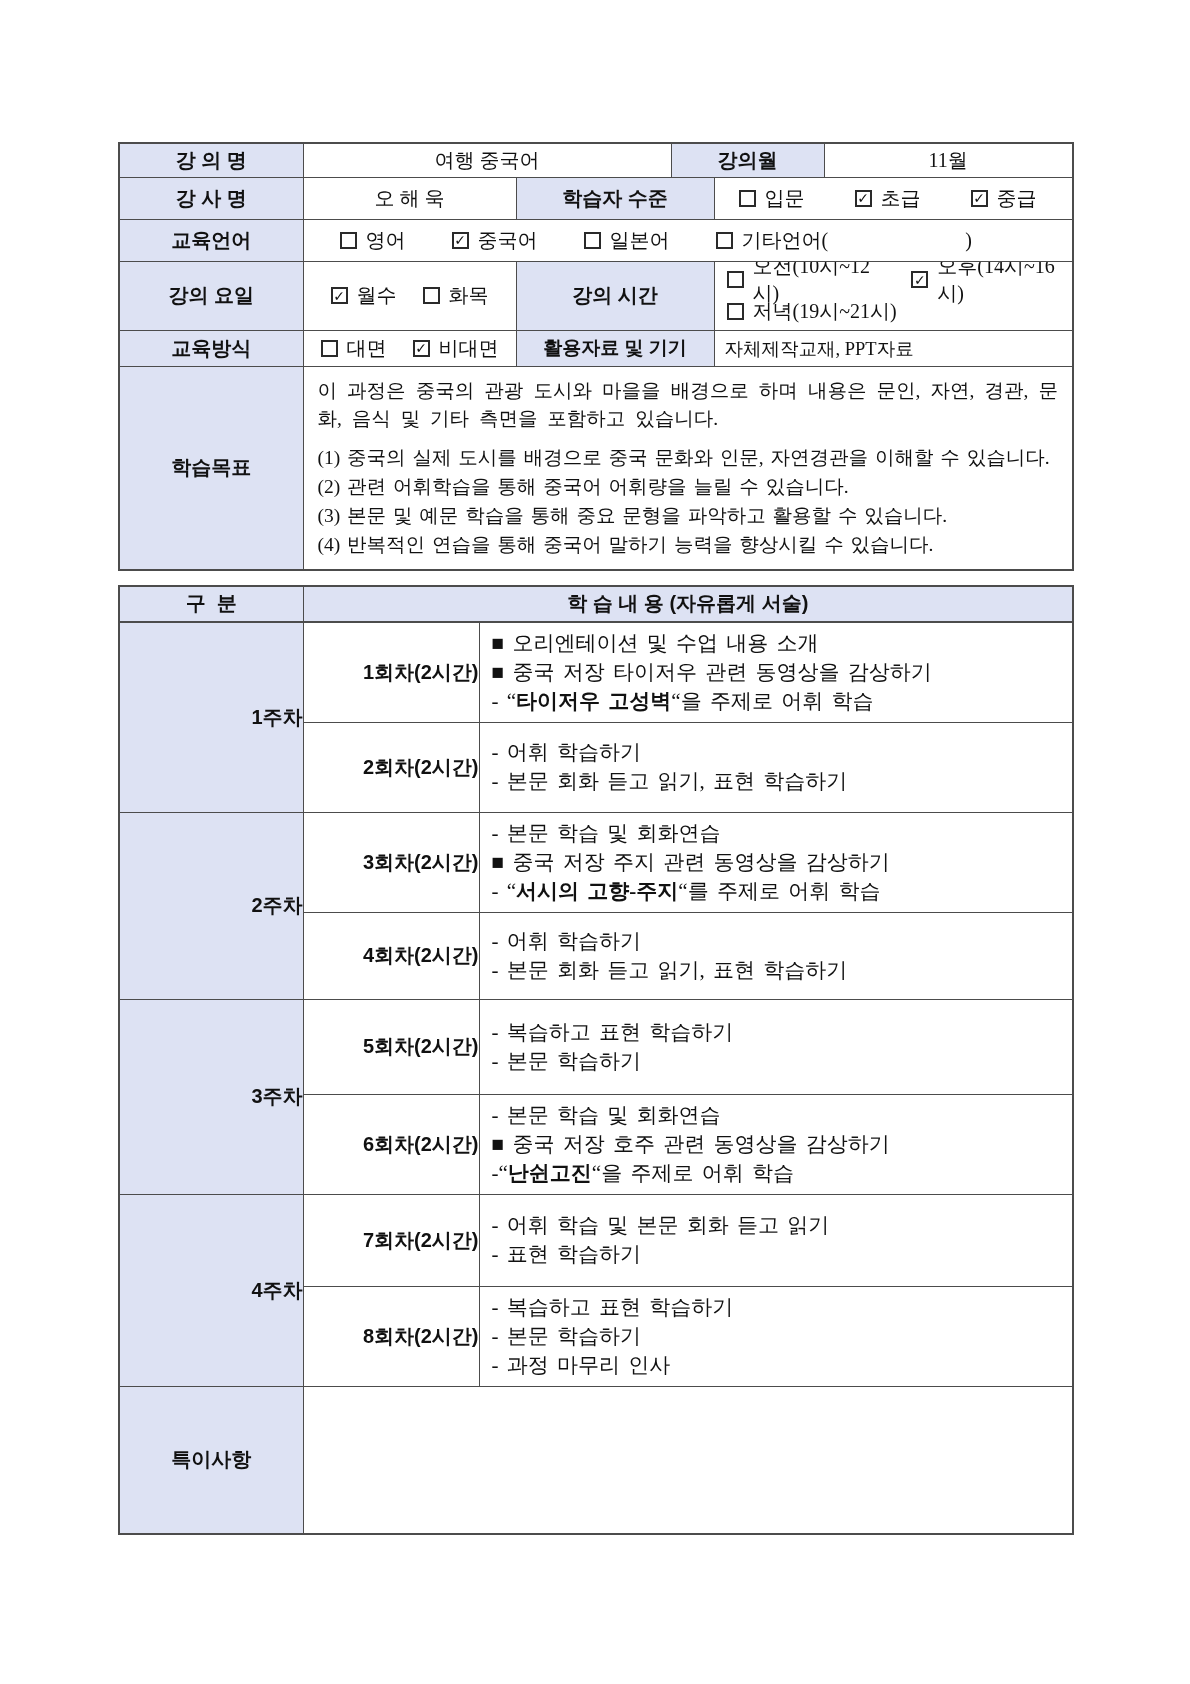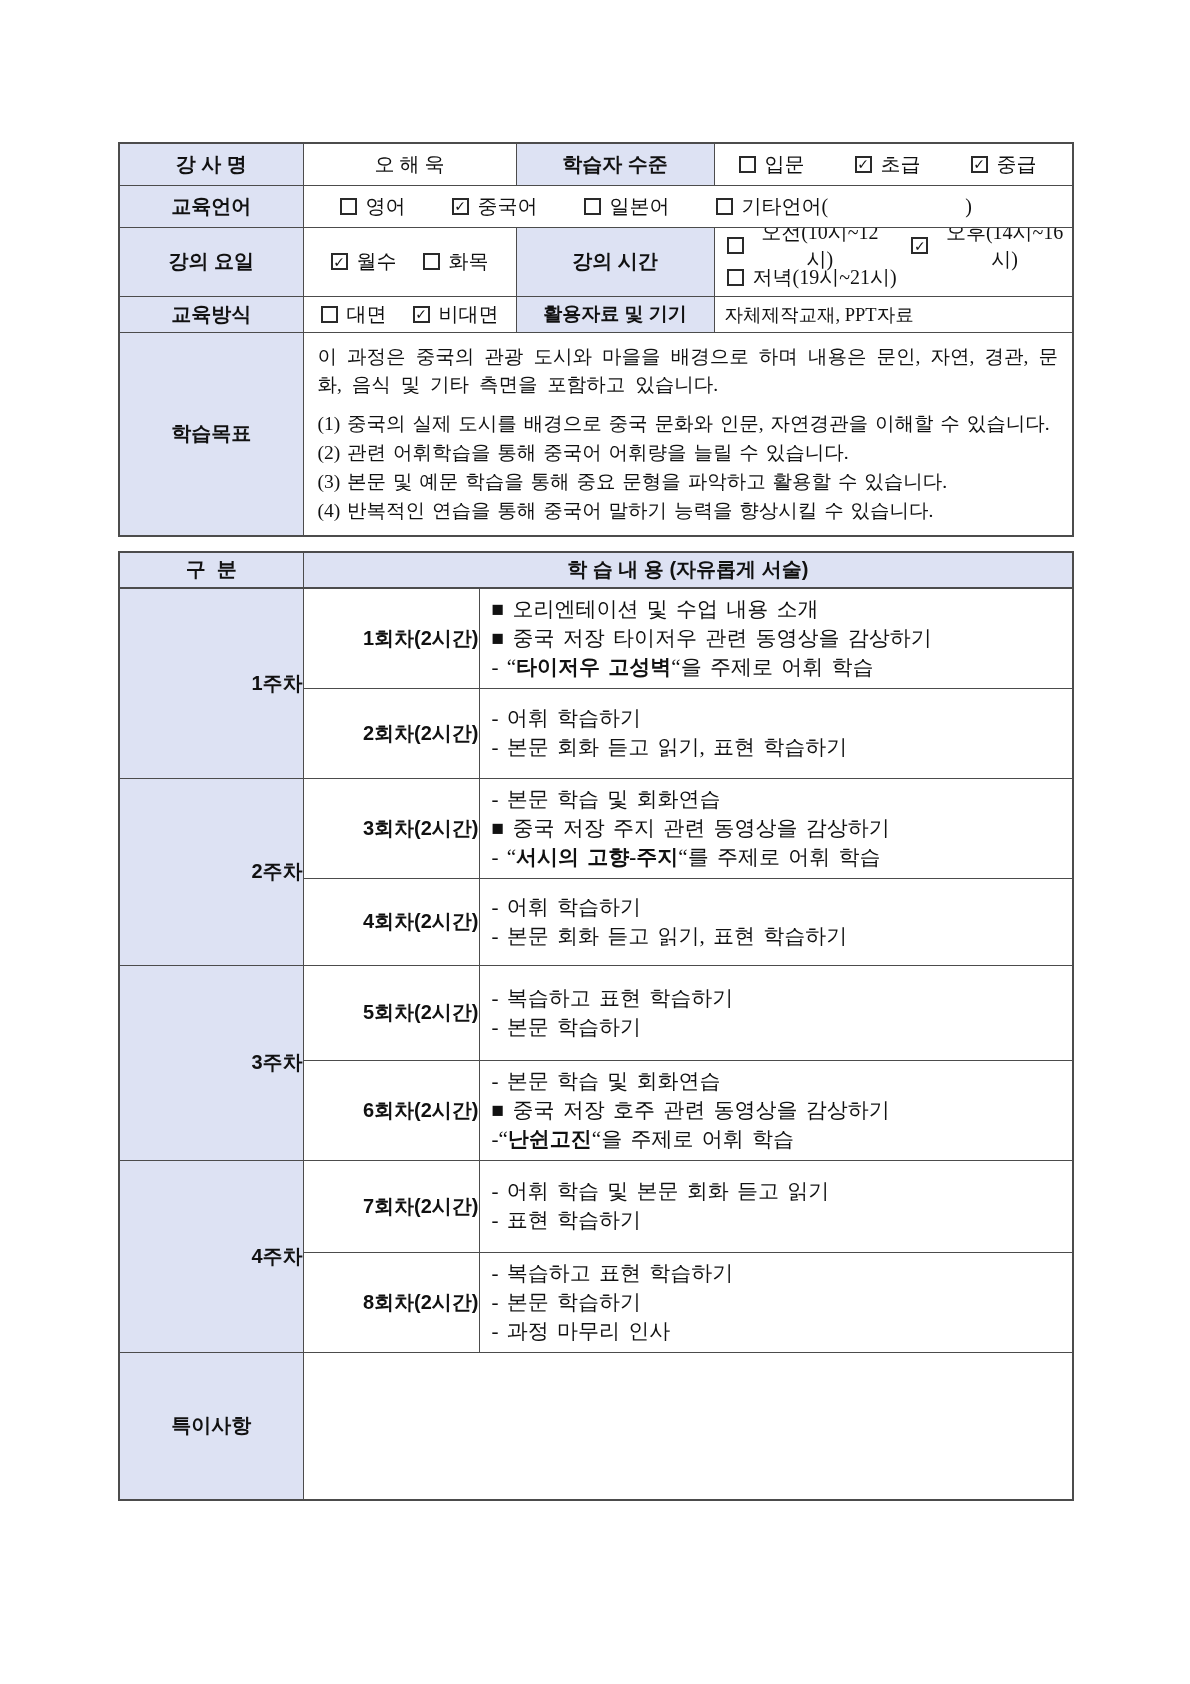--- a/index.html
+++ b/index.html
@@ -31,21 +31,21 @@
   .opts-level { padding-left:24px; gap:50px; }
   .opts-center { justify-content:center; gap:26px; }
   .opt { display:inline-flex; align-items:center; gap:9px; }
   .cb {
     width:17px; height:17px; border:2px solid #2a2a2a; background:#fff;
     display:inline-flex; align-items:center; justify-content:center; flex:none;
   }
   .mark { font-family:"DejaVu Sans","Liberation Sans",sans-serif; font-size:14px; font-weight:bold; line-height:1; }
   .paren { margin-left:auto; margin-right:100px; }
   .time-cell { padding:2px 0; }
-  .time-line { display:flex; align-items:center; gap:24px; padding-left:12px; height:32px;text-align:center; }
+  .time-line { display:flex; align-items:center; gap:24px; padding-left:12px; height:32px; }
   .materials-value { padding-left:10px; font-size:18.5px; }
   
   .goals-cell { padding:10px 14px; font-size:19.5px; }
   .goal-intro { line-height:28px; margin:0 0 10px 0; word-spacing:5px; text-align:justify; }
   .goal-item  { line-height:29px; word-spacing:2px; }
   
   .sched-header td { border-bottom:2px solid var(--bd); }
   .week-cell, .session-cell {
     font-family:"Liberation Sans","DejaVu Sans",sans-serif;
     font-weight:bold; text-align:right; font-size:20px;
@@ -63,20 +63,26 @@
   <table class="info">
     <colgroup>
       <col style="width:184px">
         <col style="width:213px">
         <col style="width:155px">
       <col style="width:43px">
         <col style="width:110px">
         <col style="width:249px">
     </colgroup>
     <tbody>
+        <tr style="height:34px">
+      <td class="label-cell shade">강 의 명</td>
+      <td colspan="2" class="value-center">여행 중국어</td>
+      <td colspan="2" class="label-cell shade">강의월</td>
+      <td class="value-center">11월</td>
+    </tr>
     <tr style="height:42px">
       <td class="label-cell shade">강 사 명</td>
       <td class="value-center">오 해 욱</td>
       <td colspan="2" class="label-cell shade">학습자 수준</td>
       <td colspan="2">
         <div class="opts opts-level">
           <span class="opt">
             <span class="cb">
                   <span class="mark"></span>
                 </span>

